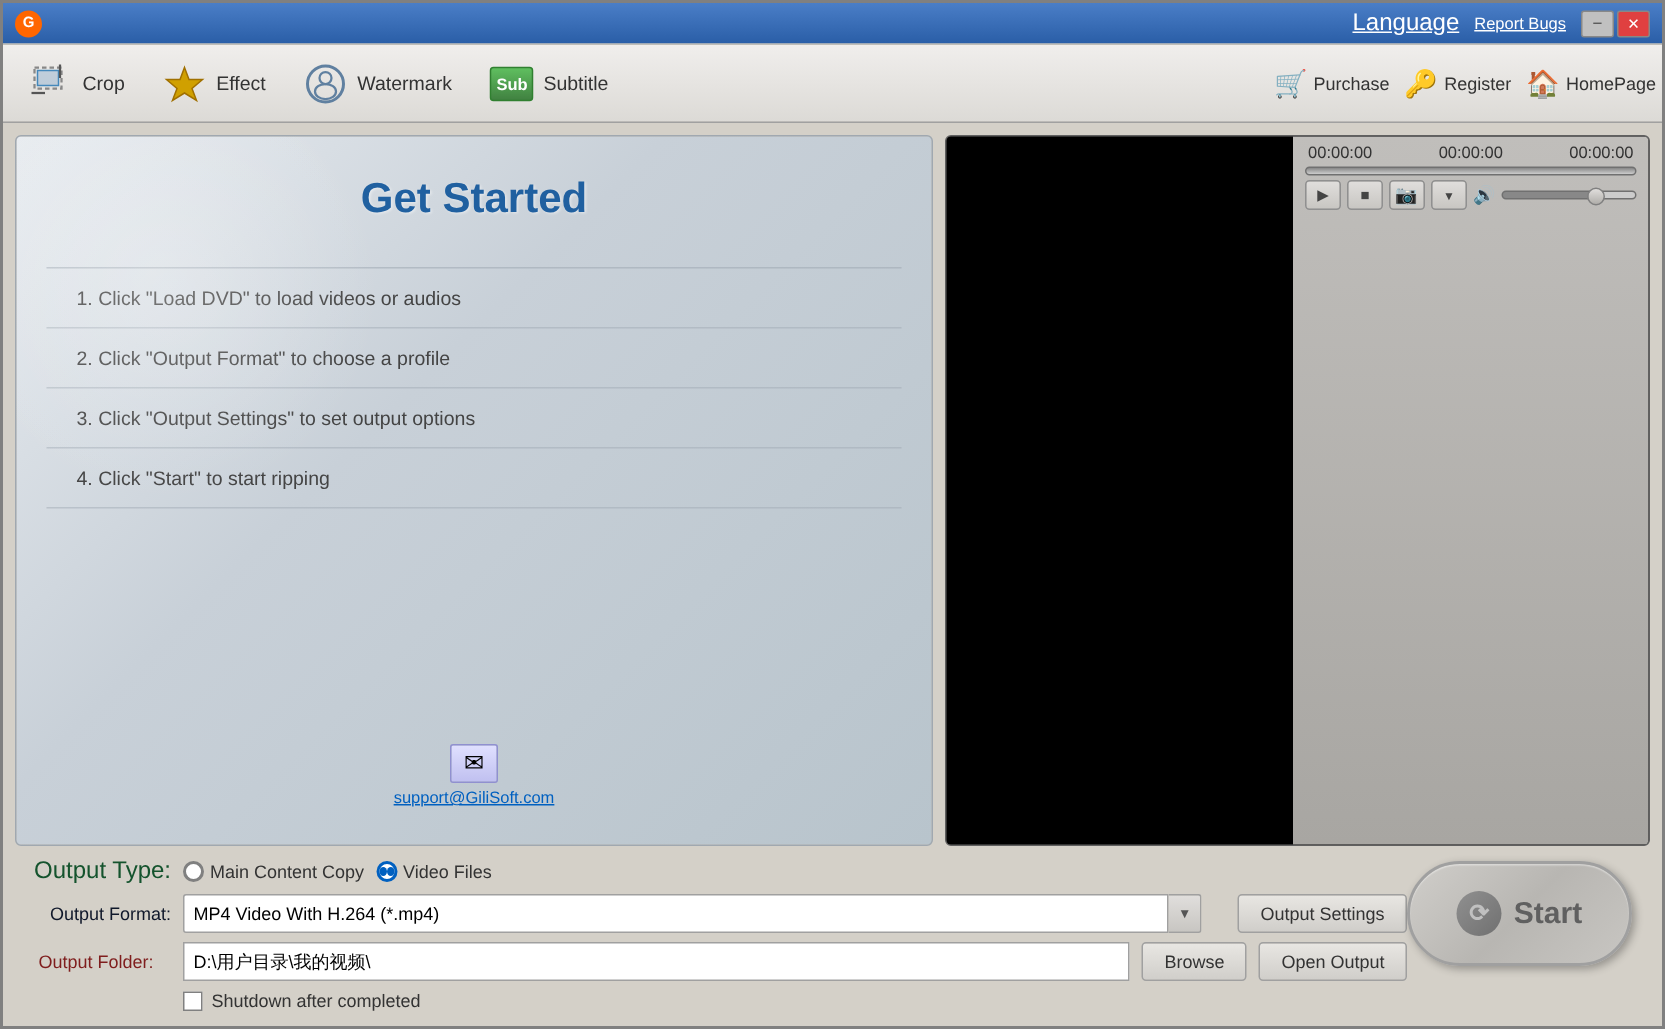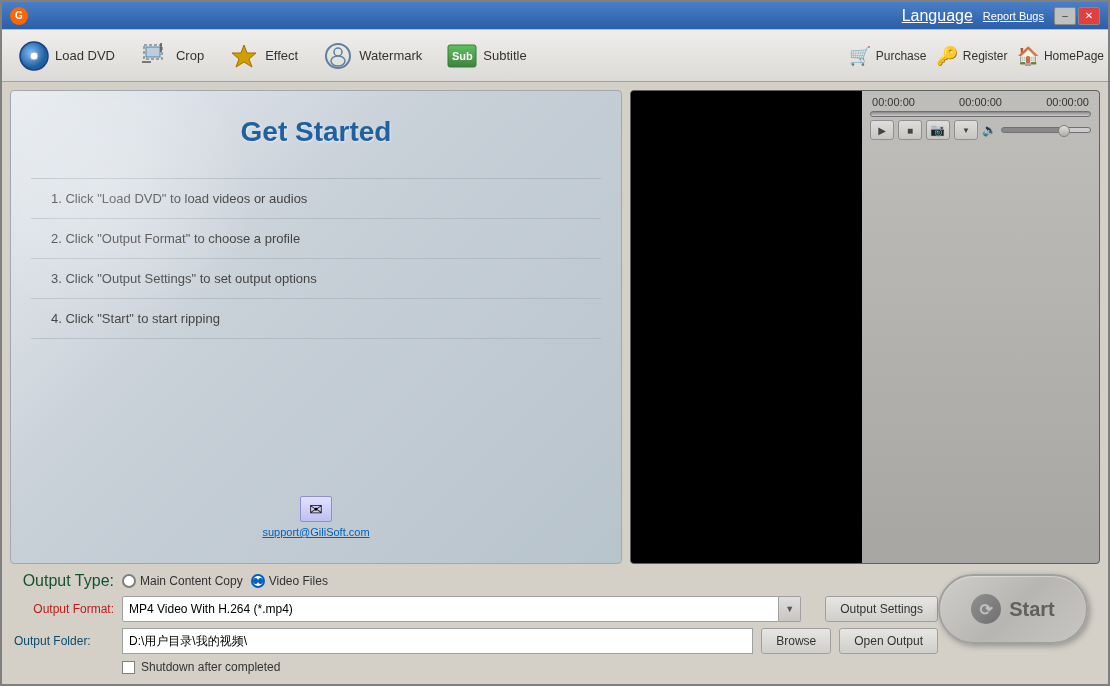--- a/index.html
+++ b/index.html
@@ -409,35 +409,20 @@
           <span>✕</span>
         </div>
       </div>
     </div>
   </div>
 
   <div id="content-wrapper">
 
     <div id="toolbar" style="background:linear-gradient(to bottom,#f0eeec,#dcdad6);border-bottom:1px solid #a0a0a0;height:52px;display:flex;align-items:center;padding:0 4px;gap:0;">
 
-      <div class="toolbar-btn">
-        <div class="btn-icon">
-          <svg width="32" height="32" viewBox="0 0 32 32">
-            <circle cx="16" cy="16" r="14" fill="url(#dvdGrad)" stroke="#1a4080" stroke-width="1.5"></circle>
-            <circle cx="16" cy="16" r="4" fill="white" stroke="#aaa" stroke-width="1"></circle>
-            <defs>
-              <radialGradient id="dvdGrad" cx="40%" cy="40%">
-                <stop offset="0%" stop-color="#80c0ff"></stop>
-                <stop offset="100%" stop-color="#2060a0"></stop>
-              </radialGradient>
-            </defs>
-          </svg>
-        </div>
-        <span>Load DVD</span>
-      </div>
 
 
       <div class="toolbar-btn">
         <div class="btn-icon">
           <svg width="28" height="28" viewBox="0 0 28 28">
             <rect x="3" y="3" width="18" height="14" fill="none" stroke="#888" stroke-width="1.5" stroke-dasharray="3,2"></rect>
             <rect x="5" y="5" width="14" height="10" fill="rgba(100,150,200,0.3)" stroke="#4488bb" stroke-width="1"></rect>
             <line x1="1" y1="20" x2="10" y2="20" stroke="#555" stroke-width="1.5"></line>
             <line x1="20" y1="1" x2="20" y2="10" stroke="#555" stroke-width="1.5"></line>
           </svg>
@@ -572,36 +557,36 @@
         </div>
         <div class="radio-option" style="display:flex;align-items:center;gap:4px;cursor:pointer;">
           <div class="radio-circle checked" style="width:14px;height:14px;border-radius:50%;border:2px solid #0060c0;background:white;display:flex;align-items:center;justify-content:center;">
             <div style="width:6px;height:6px;background:#0060c0;border-radius:50%;"></div>
           </div>
           <span style="font-size:12px;color:#333;">Video Files</span>
         </div>
       </div>
 
       <div class="control-row" style="display:flex;align-items:center;gap:8px;margin-bottom:6px;">
-        <span class="control-label" style="width:100px;font-size:12px;color:#b91c1c;text-align:right;">Output Format:</span>
+        <span class="control-label" style="width:100px;font-size:12px;color:#0f172a;text-align:right;">Output Format:</span>
         <div id="format-select-area" style="display:flex;align-items:center;flex:1;gap:0;">
           <div id="format-combo" style="flex:1;height:26px;background:white;border:1px solid #a0a0a0;border-radius:2px 0 0 2px;padding:0 6px;font-size:12px;display:flex;align-items:center;justify-content:space-between;cursor:pointer;">
             <span>MP4 Video With H.264 (*.mp4)</span>
           </div>
           <div id="format-combo-arrow" style="width:22px;height:26px;background:linear-gradient(to bottom,#e0dedc,#c8c6c2);border:1px solid #a0a0a0;border-left:none;border-radius:0 2px 2px 0;display:flex;align-items:center;justify-content:center;font-size:9px;color:#555;cursor:pointer;">▼</div>
         </div>
         <div style="width:8px;"></div>
         <button class="action-btn">
           <span>Output Settings</span>
         </button>
         <div style="width:150px;"></div>
       </div>
 
       <div class="control-row" style="display:flex;align-items:center;gap:8px;margin-bottom:6px;">
-        <span class="control-label" style="width:100px;font-size:12px;color:#0c4a6e;text-align:left;">Output Folder:</span>
+        <span class="control-label" style="width:100px;font-size:12px;color:#7f1d1d;text-align:center;">Output Folder:</span>
         <input type="text" id="folder-input" style="flex: 1 1 0%; height: 26px; border: 1px solid rgb(160, 160, 160); background: white; padding: 0px 6px; font-size: 12px;" value="D:\用户目录\我的视频\">
         <button class="action-btn">
           <span>Browse</span>
         </button>
         <button class="action-btn">
           <span>Open Output</span>
         </button>
         <div style="width:150px;"></div>
       </div>
 

